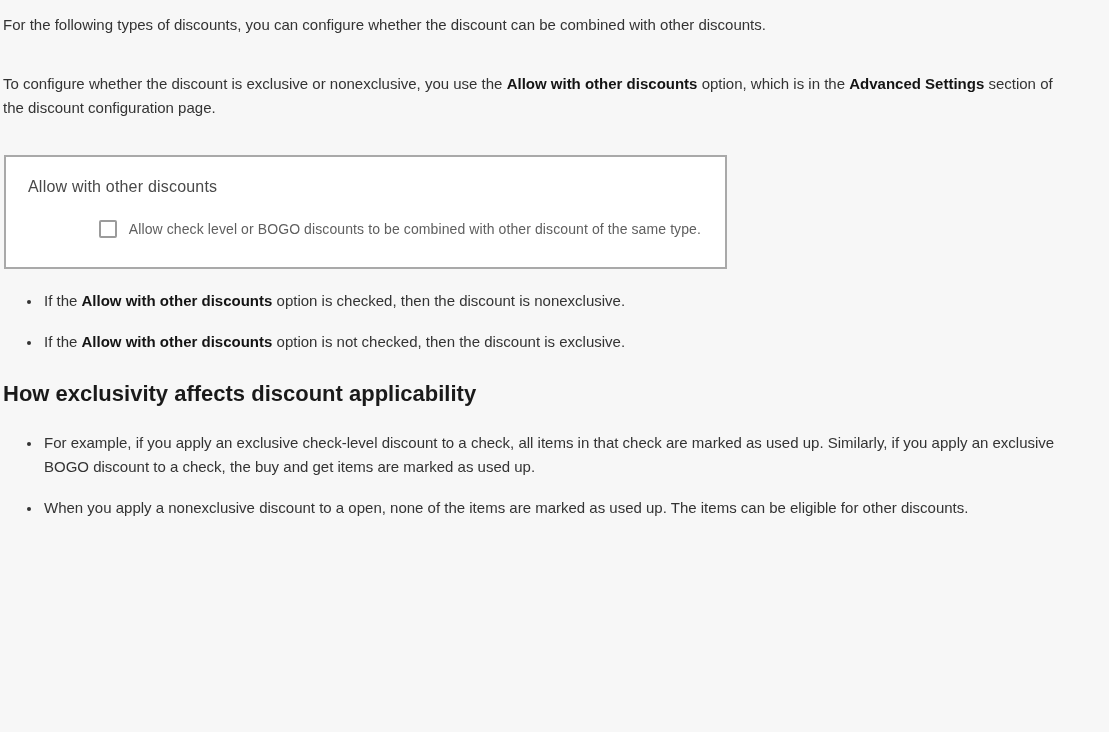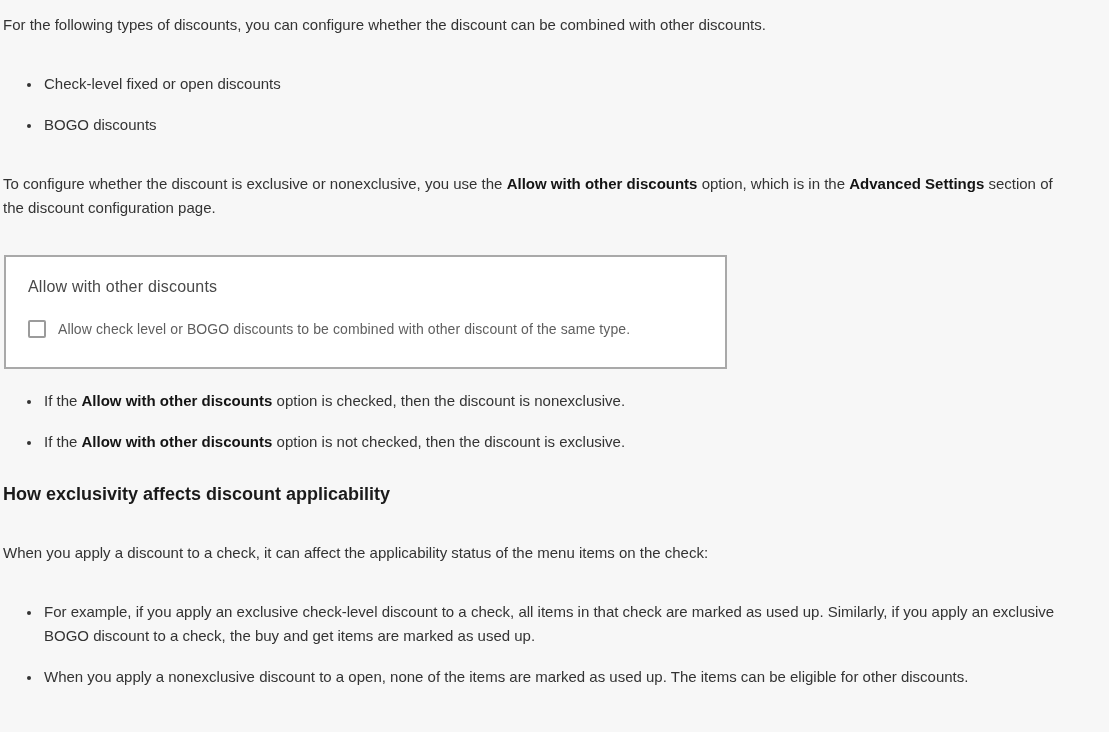--- a/index.html
+++ b/index.html
@@ -23,21 +23,21 @@
   ul {
     margin: 17px 0;
     padding-left: 39px;
     list-style: disc;
   }
   li { margin: 0 0 17px 0; padding-left: 2px; }
   li::marker { color: #333333; font-size: 14px; }
   li p { margin: 16px 0 12px 0; }
   h2 {
     margin: 28px 0 25px 0;
-    font-size: 18px;
+    font-size: 22px;
     line-height: 24px;
     font-weight: bold;
     color: #1a1a1a;
   }
   
   .shot {
     margin: 18px 0 20px 1px;
     width: 723px;
     background: #ffffff;
     border: 2px solid #a9a9a9;
@@ -46,20 +46,21 @@
   .shot-label {
     font-size: 16px;
     line-height: 24px;
     color: #484848;
     letter-spacing: 0.2px;
   }
   .shot-row {
     margin-top: 20px;
     display: flex;
     align-items: center;
+    justify-content: flex-end;
   }
   .checkbox {
     width: 18px;
     height: 18px;
     flex: 0 0 18px;
     background: #ffffff;
     border: 2px solid #9b9b9b;
     border-radius: 2px;
   }
   .checkbox-label {
@@ -72,28 +73,20 @@
 </style>
 </head>
 <body>
 
 <div class="article">
 
   <p>
     <span>For the following types of discounts, you can configure whether the discount can be combined with other discounts.</span>
   </p>
 
-  <ul>
-    <li>
-      <span>Check-level fixed or open discounts</span>
-    </li>
-    <li>
-      <span>BOGO discounts</span>
-    </li>
-  </ul>
 
   <p>
     <span>To configure whether the discount is exclusive or nonexclusive, you use the </span><strong>Allow with other discounts</strong><span> option, which is in the </span><strong>Advanced Settings</strong><span> section of the discount configuration page.</span>
   </p>
 
   <div class="shot">
     <div class="shot-label">Allow with other discounts</div>
     <div class="shot-row">
       <span class="checkbox"></span>
       <span class="checkbox-label">Allow check level or BOGO discounts to be combined with other discount of the same type.</span>
@@ -105,23 +98,20 @@
       <span>If the </span><strong>Allow with other discounts</strong><span> option is checked, then the discount is nonexclusive.</span>
     </li>
     <li>
       <span>If the </span><strong>Allow with other discounts</strong><span> option is not checked, then the discount is exclusive.</span>
     </li>
   </ul>
 
 
   <h2>How exclusivity affects discount applicability</h2>
 
-  <p>
-    <span>When you apply a discount to a check, it can affect the applicability status of the menu items on the check:</span>
-  </p>
 
   <ul>
     <li>
       <p>
         <span>For example, if you apply an exclusive check-level discount to a check, all items in that check are marked as used up. Similarly, if you apply an exclusive BOGO discount to a check, the buy and get items are marked as used up.</span>
       </p>
     </li>
     <li>
       <span>When you apply a nonexclusive discount to a open, none of the items are marked as used up. The items can be eligible for other discounts.</span>
     </li>

